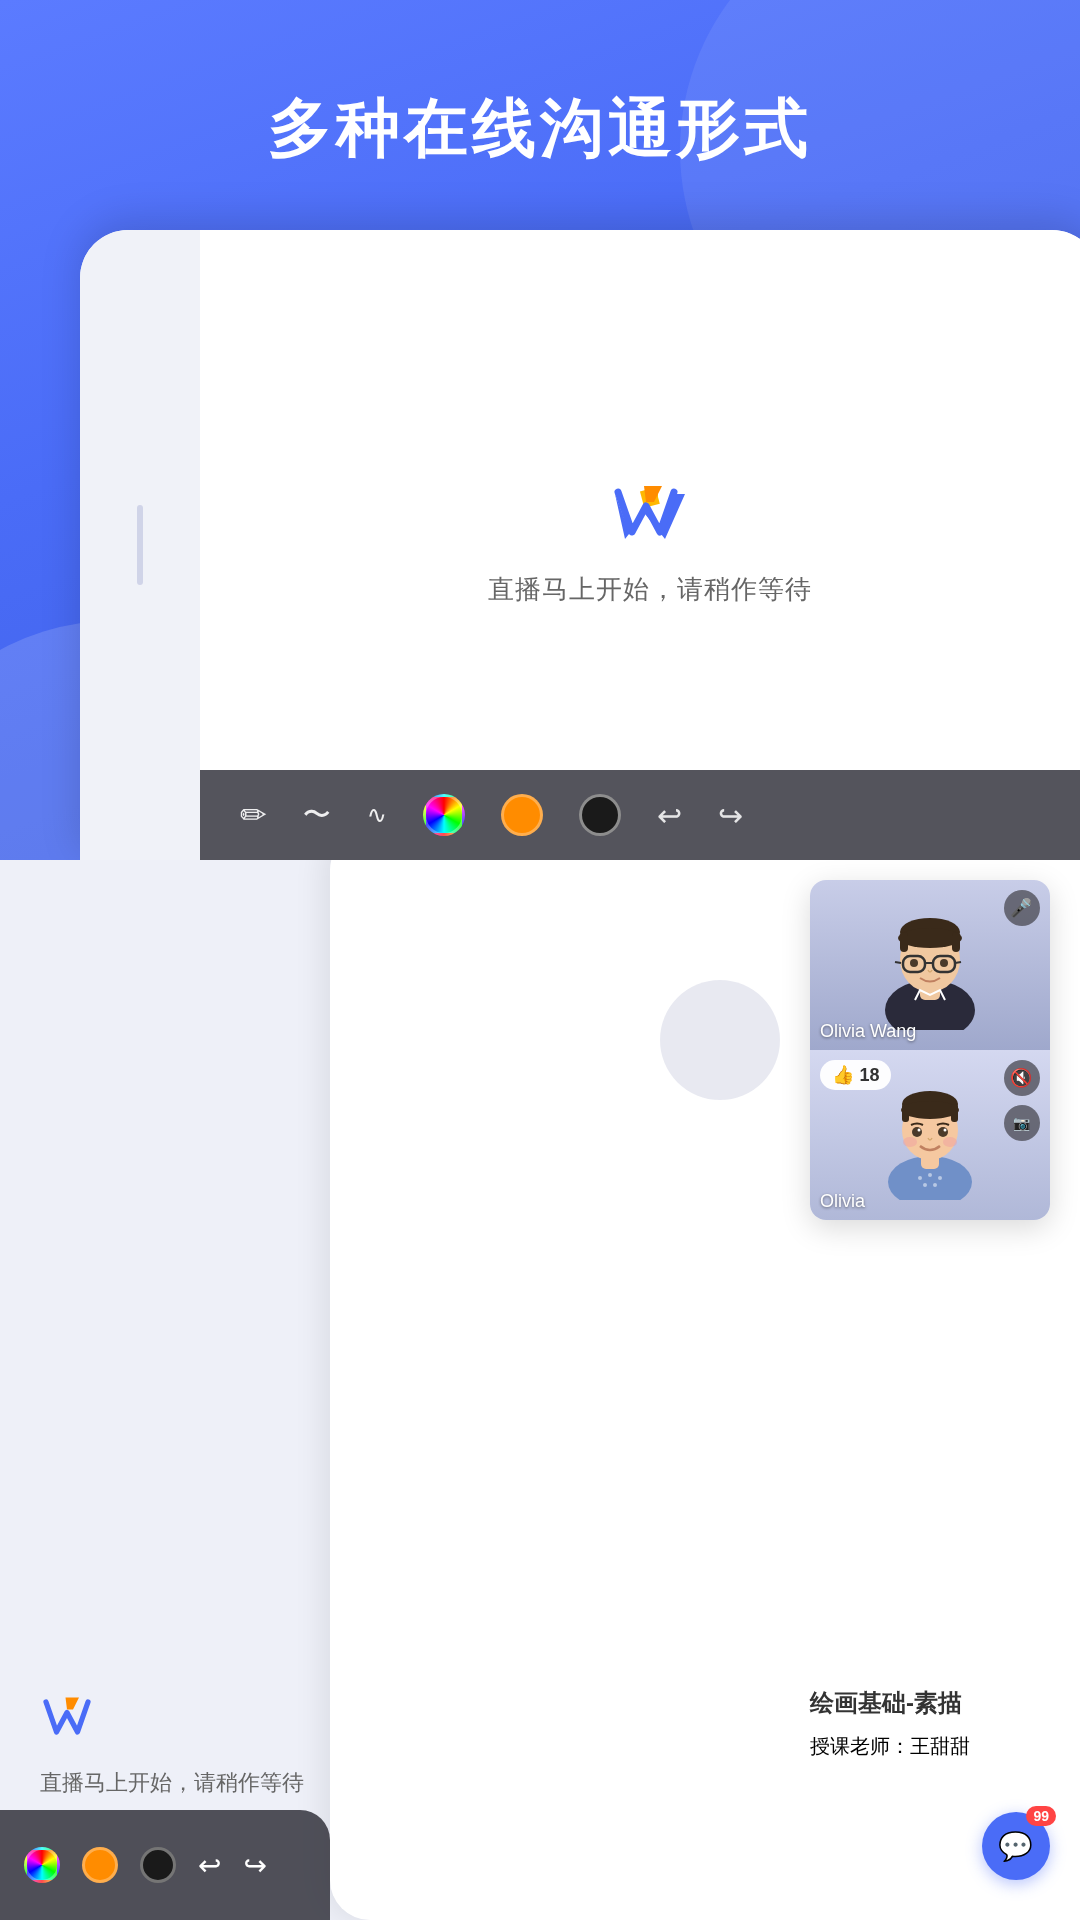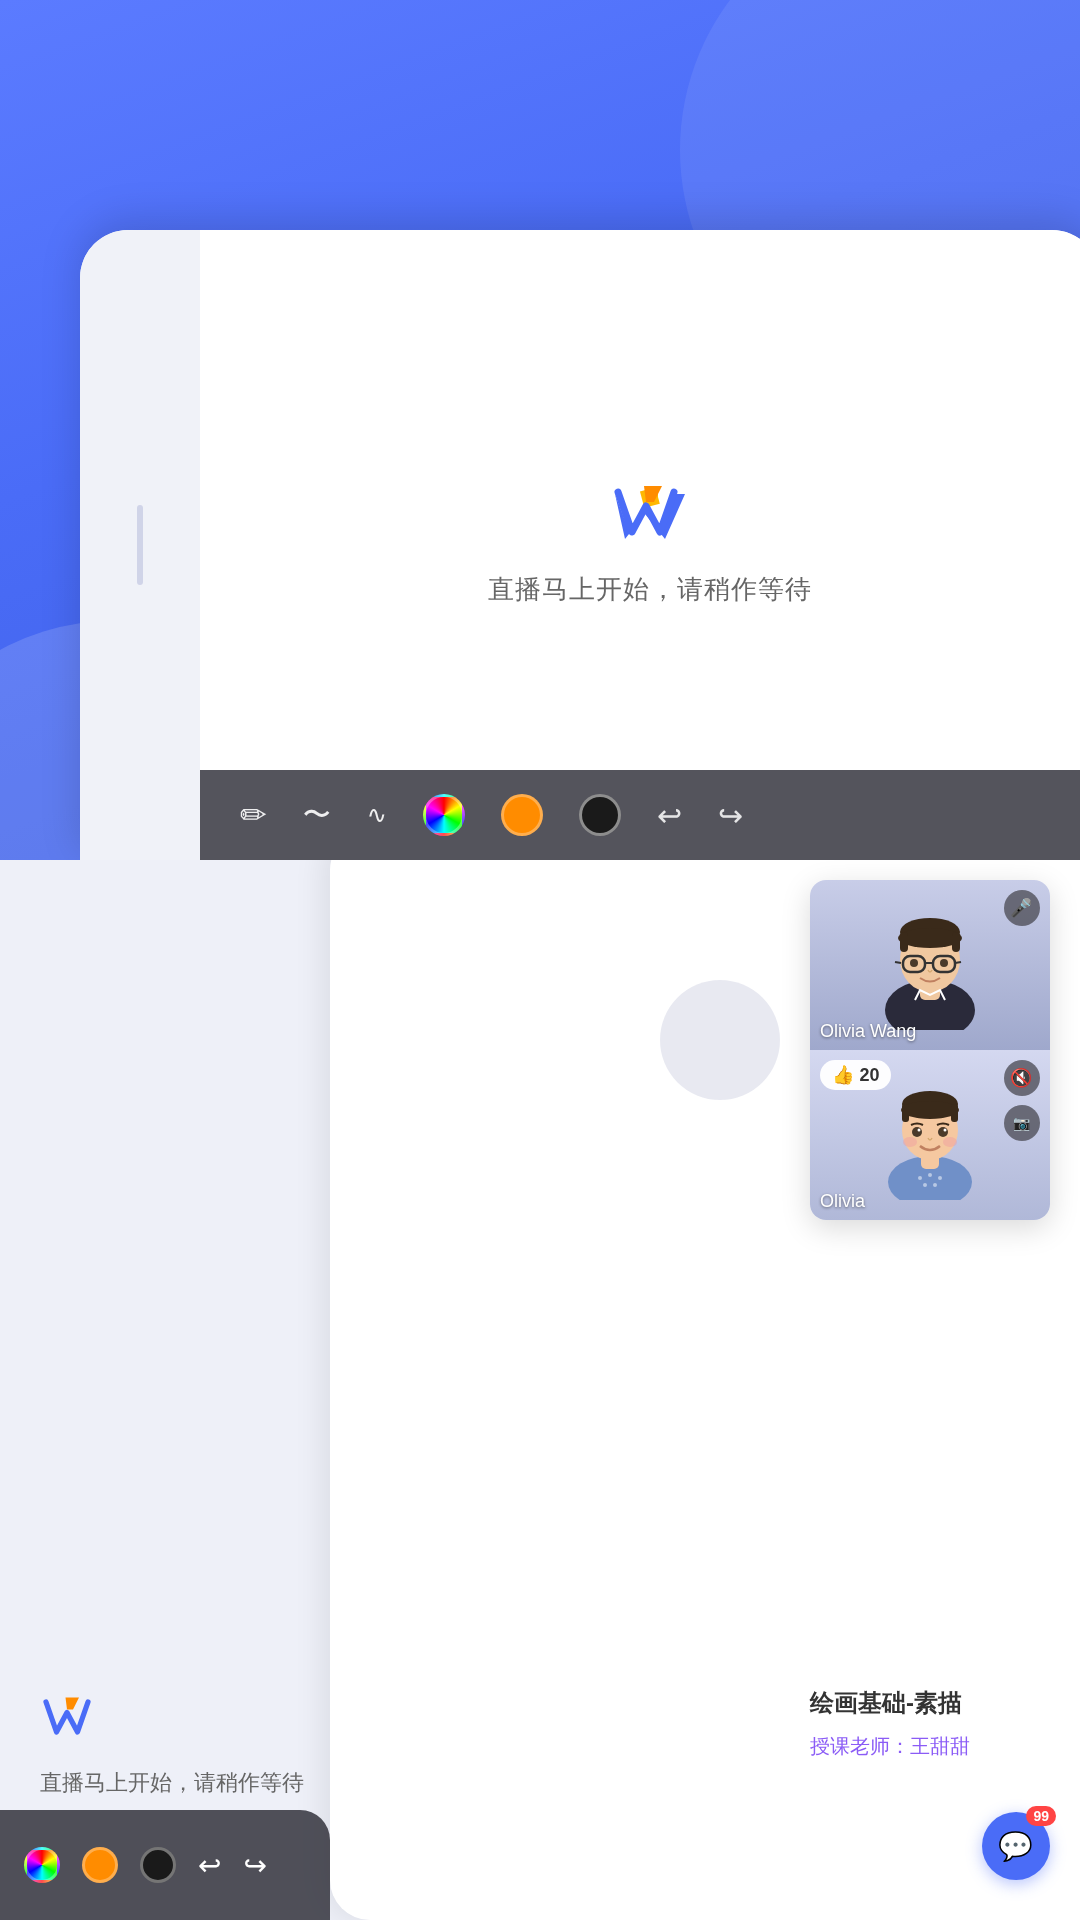--- a/index.html
+++ b/index.html
@@ -337,21 +337,21 @@
 
     .course-title {
       font-size: 24px;
       color: #333;
       font-weight: 600;
       margin-bottom: 14px;
     }
 
     .course-teacher {
       font-size: 20px;
-      color: #8b5cf6;
+      color: #000000;
     }
 
     
     .chat-bubble {
       position: absolute;
       bottom: 40px;
       right: 30px;
       width: 68px;
       height: 68px;
       background: #4A6CF7;
@@ -398,20 +398,21 @@
       background: white;
       border-radius: 40px 0 0 40px;
       box-shadow: -8px 0 30px rgba(0,0,0,0.08);
     }
   </style>
 </head>
 <body>
 
 <div class="top-section">
   <div class="header-text">
+    <div class="header-title">多种在线沟通形式</div>
   </div>
 
   <div class="tablet-mockup">
     <div class="tablet-sidebar">
       <div class="sidebar-handle"></div>
     </div>
     <div class="tablet-inner">
       <div class="logo-w">
         
         <svg viewBox="0 0 80 60" xmlns="http://www.w3.org/2000/svg">
@@ -542,21 +543,21 @@
 
           <path d="M55,76 Q65,84 75,76" fill="none" stroke="#c08060" stroke-width="2.5"></path>
 
           <ellipse cx="45" cy="72" rx="7" ry="5" fill="#f0a0a0" opacity="0.5"></ellipse>
           <ellipse cx="85" cy="72" rx="7" ry="5" fill="#f0a0a0" opacity="0.5"></ellipse>
         </svg>
       </div>
 
       <div class="like-badge">
         <span>👍</span>
-        <span>20</span>
+        <span>18</span>
       </div>
 
       <div class="mute-badge">🔇</div>
 
       <div class="cam-badge" style="font-size:14px;">📷</div>
 
       <div class="video-name">Olivia</div>
     </div>
   </div>
 

